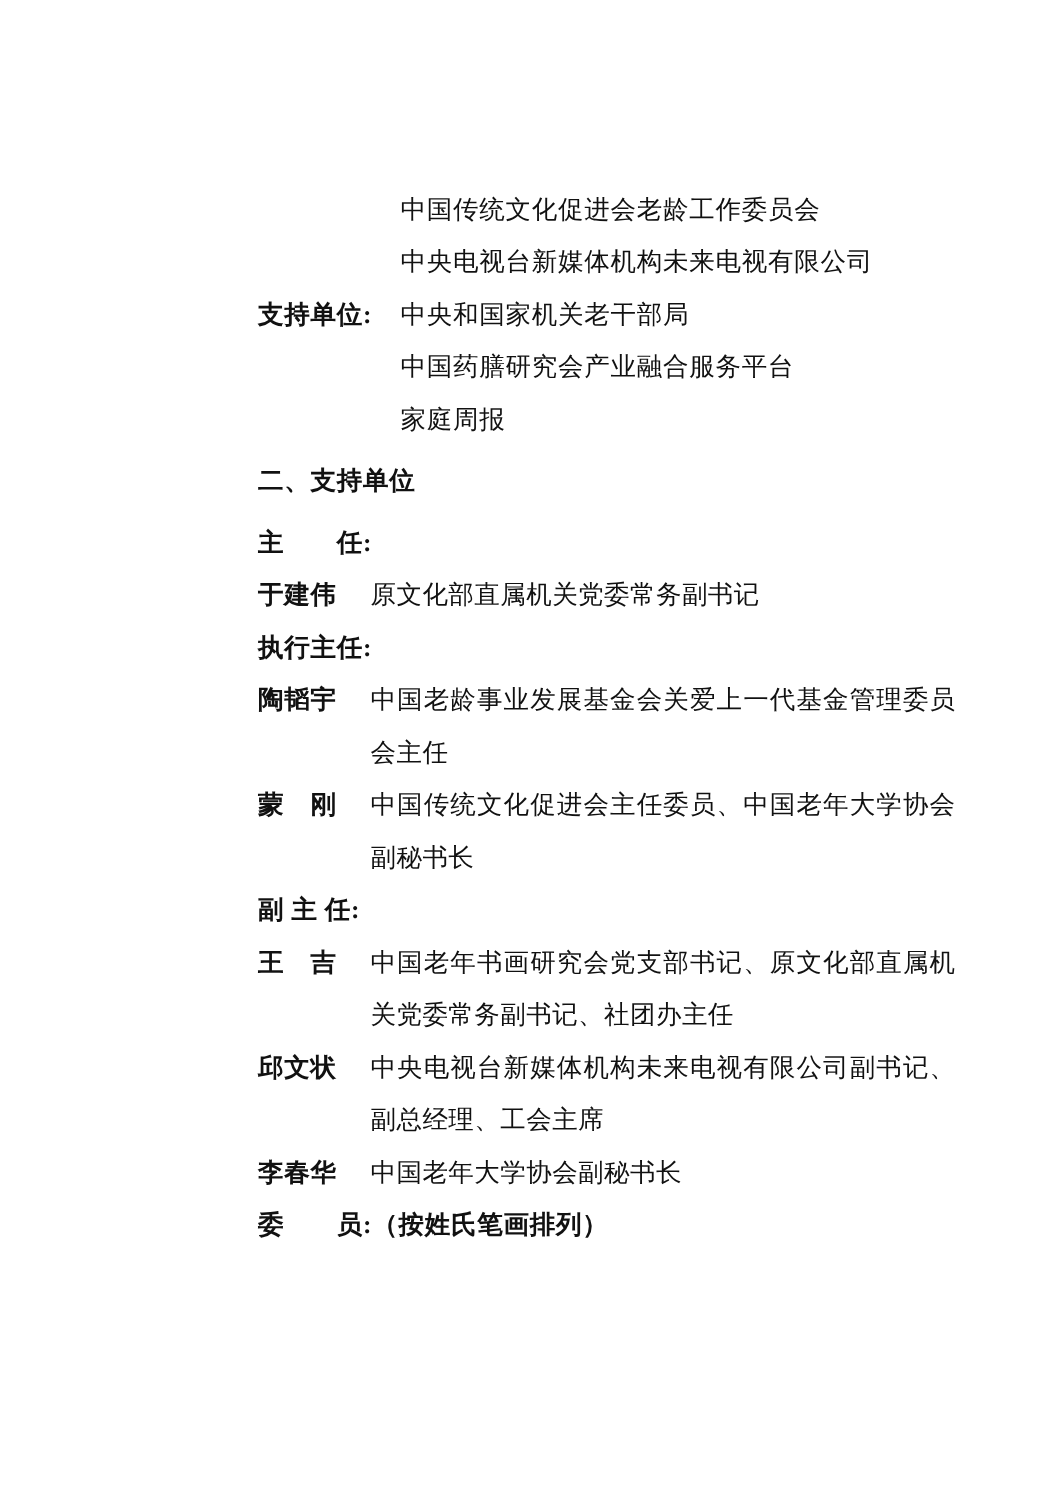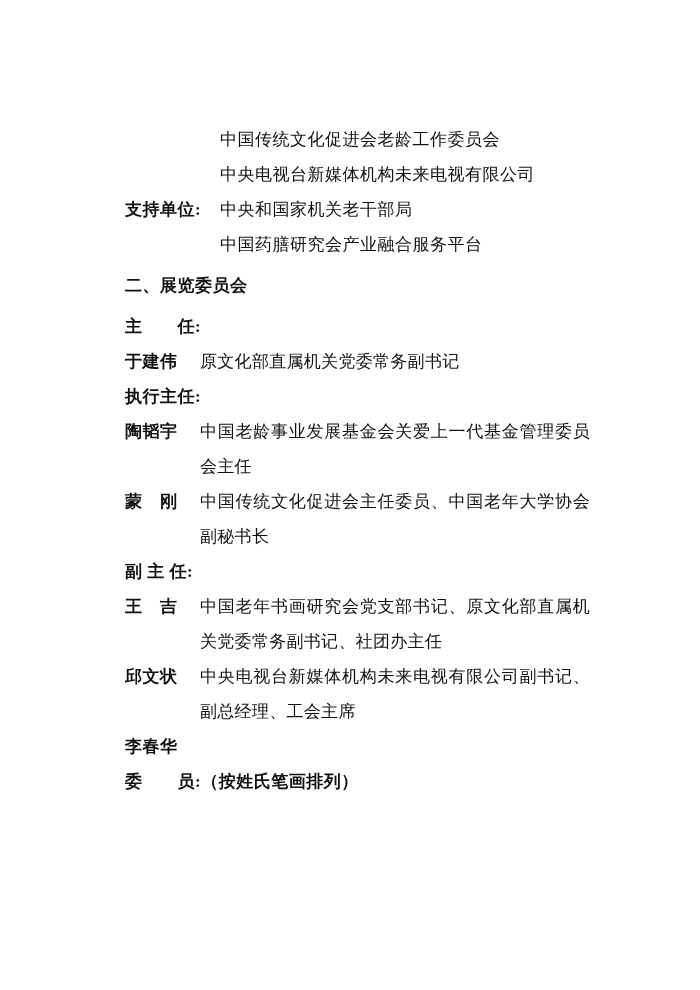--- a/index.html
+++ b/index.html
@@ -8,20 +8,21 @@
   }
   .page {
     position: relative;
     width: 616px;
     height: 990px;
     background: #ffffff;
     font-family: "Liberation Serif", "DejaVu Serif", serif;
     font-size: 17px;
     color: #111111;
     overflow: hidden;
+    margin-left: 47px;
   }
   .content {
     position: absolute;
     left: 125px;
     top: 122px;
     width: 470px;
   }
   .row {
     display: flex;
     line-height: 35px;
@@ -87,23 +88,24 @@
     <div class="row">
       <span class="org-label">支持单位:</span>
       <span class="org-value">中央和国家机关老干部局</span>
     </div>
     <div class="row">
       <span class="org-label"></span>
       <span class="org-value">中国药膳研究会产业融合服务平台</span>
     </div>
     <div class="row">
       <span class="org-label"></span>
+      <span class="org-value">家庭周报</span>
     </div>
 
-    <div class="heading">二、展览委员会</div>
+    <div class="heading">二、支持单位</div>
 
     <div class="role-label">主　　任:</div>
     <div class="row">
       <span class="member-name">于建伟</span>
       <span class="member-title">原文化部直属机关党委常务副书记</span>
     </div>
 
     <div class="role-label">执行主任:</div>
     <div class="row">
       <span class="member-name">陶韬宇</span>
@@ -118,18 +120,19 @@
     <div class="row">
       <span class="member-name">王　吉</span>
       <span class="member-title">中国老年书画研究会党支部书记、原文化部直属机关党委常务副书记、社团办主任</span>
     </div>
     <div class="row">
       <span class="member-name">邱文状</span>
       <span class="member-title">中央电视台新媒体机构未来电视有限公司副书记、副总经理、工会主席</span>
     </div>
     <div class="row">
       <span class="member-name">李春华</span>
+      <span class="member-title">中国老年大学协会副秘书长</span>
     </div>
 
     <div class="role-label">委　　员:（按姓氏笔画排列）</div>
 
   </div>
 </div>
 
 </body></html>

